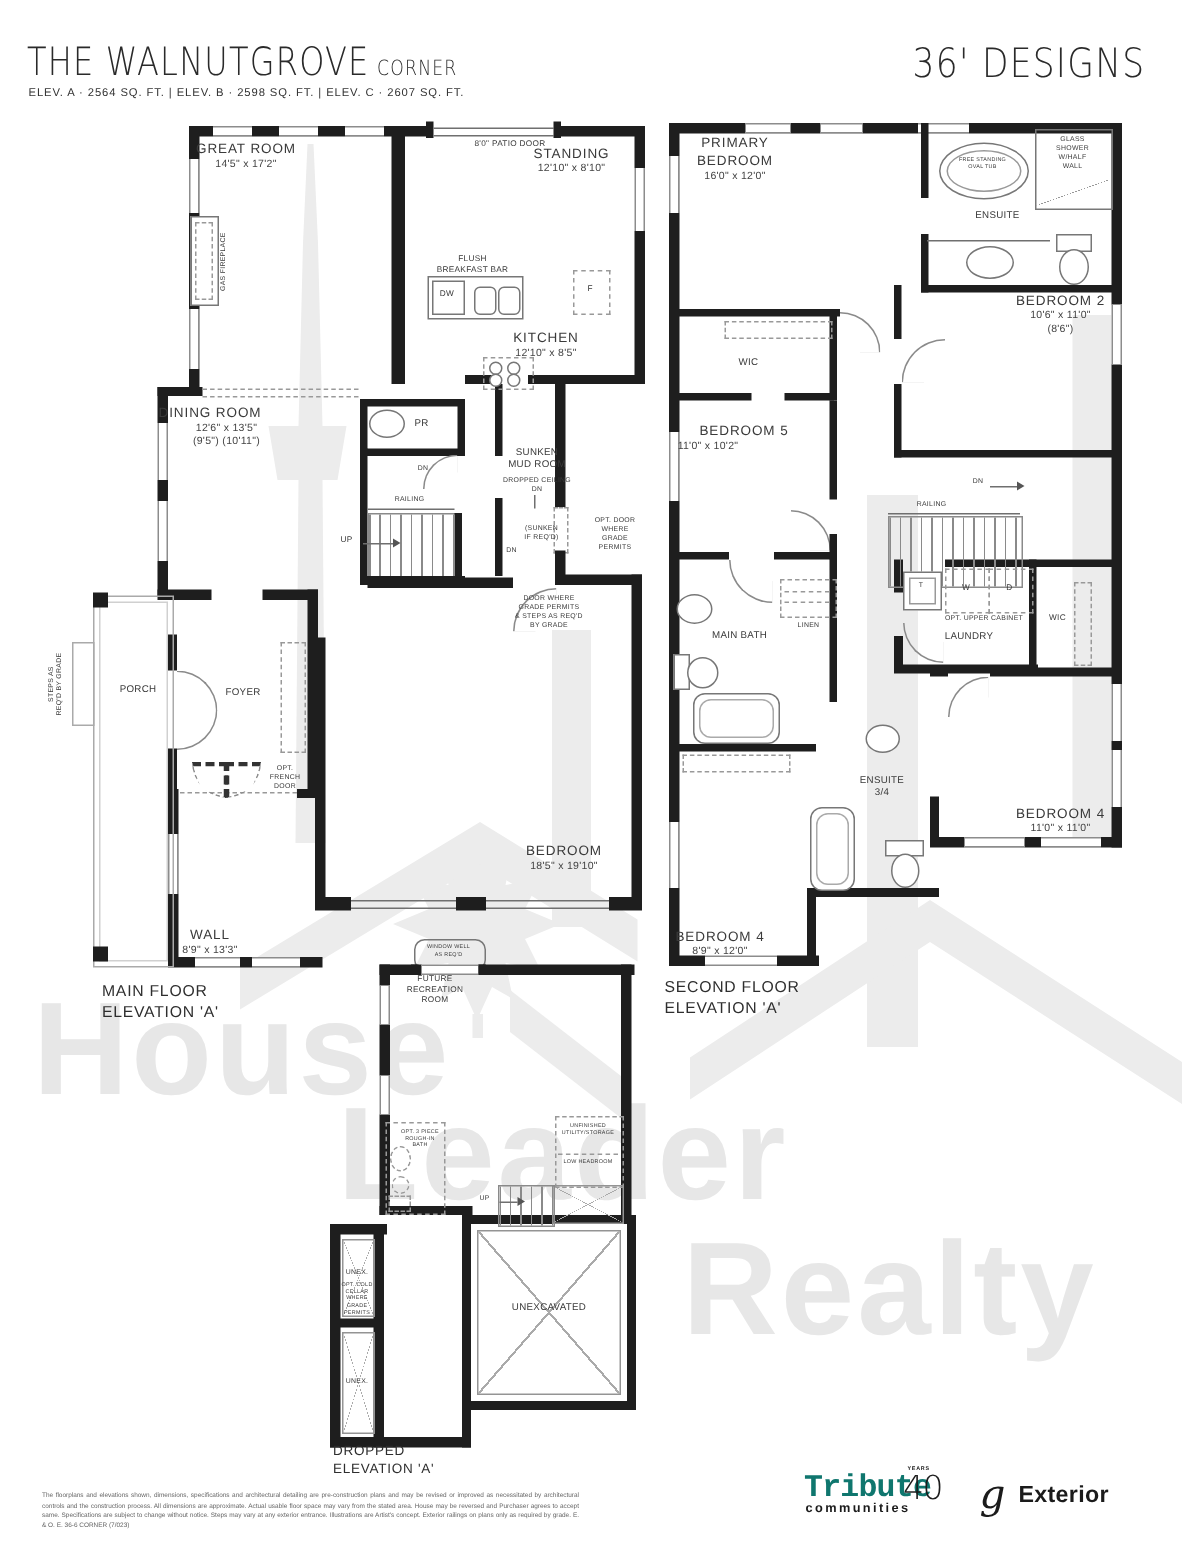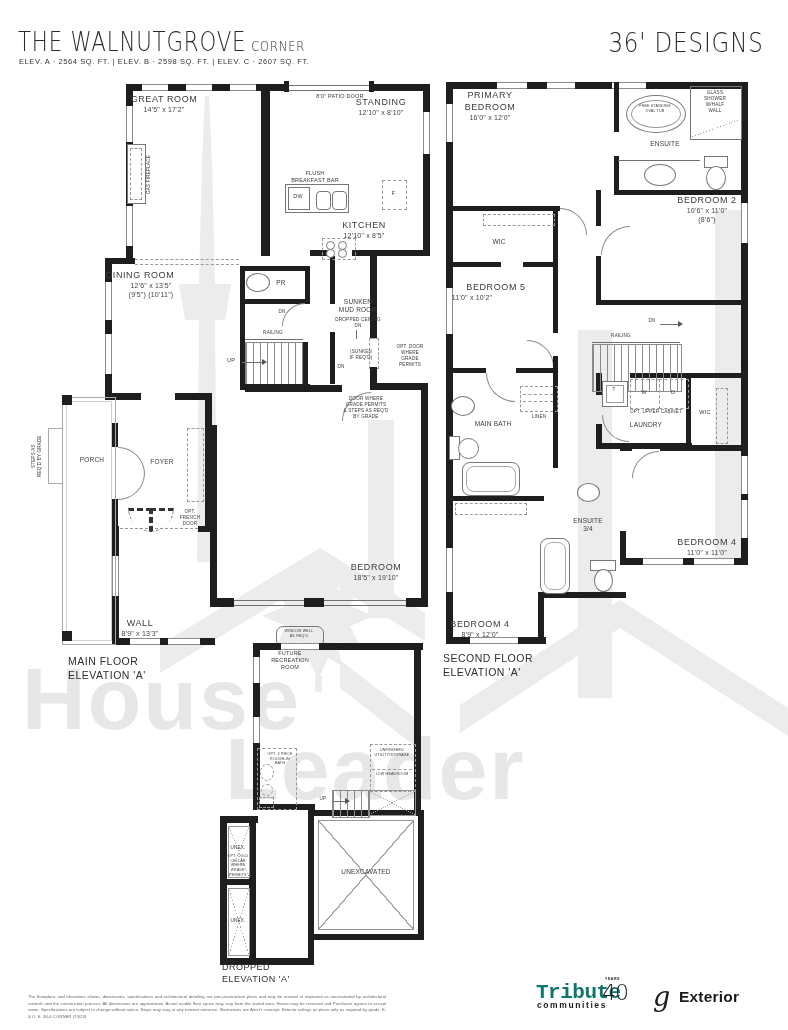--- a/index.html
+++ b/index.html
@@ -81,20 +81,21 @@
       <polygon points="160,645 320,548 425,613 425,641 320,576 160,673"></polygon>
       <rect x="368" y="420" width="26" height="198"></rect>
       <rect x="578" y="330" width="34" height="368"></rect>
       <polygon points="460,705 620,600 788,708 788,736 620,628 460,733"></polygon>
       <polygon points="340,660 420,722 420,750 340,688"></polygon>
       <rect x="715" y="210" width="26" height="348"></rect>
     </g>
   </svg>
   <div class="wm-word" style="left:22px;top:648px;">House</div>
   <div class="wm-word" style="left:225px;top:718px;">Leader</div>
+  <div class="wm-word" style="left:455px;top:808px;">Realty</div>
 
   <div class="hdr-title">
     <span class="big">THE WALNUTGROVE</span><span class="small">CORNER</span>
   </div>
   <div class="hdr-elev">ELEV. A · 2564 SQ. FT.   |   ELEV. B · 2598 SQ. FT.   |   ELEV. C · 2607 SQ. FT.</div>
   <div class="hdr-series">36' DESIGNS</div>
 
   <div>
 
     <div class="w" style="left:126px;top:84px;width:141px;height:7px"></div>

